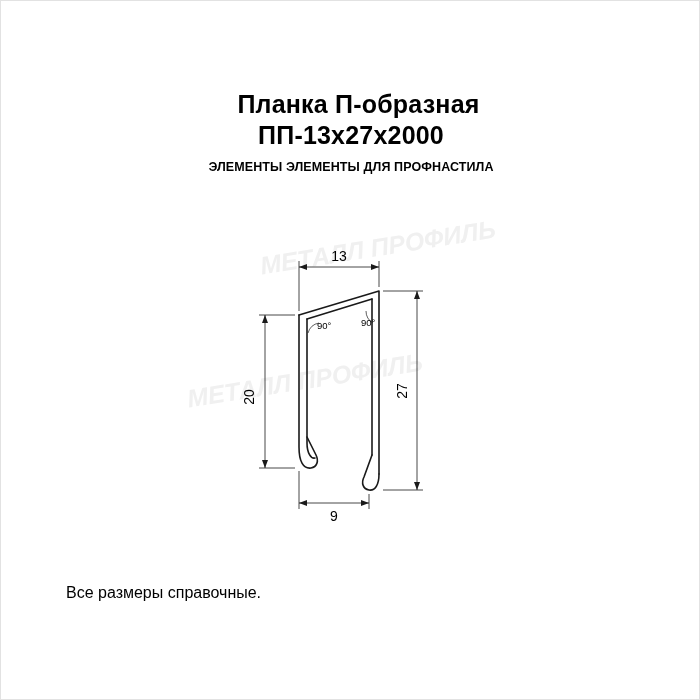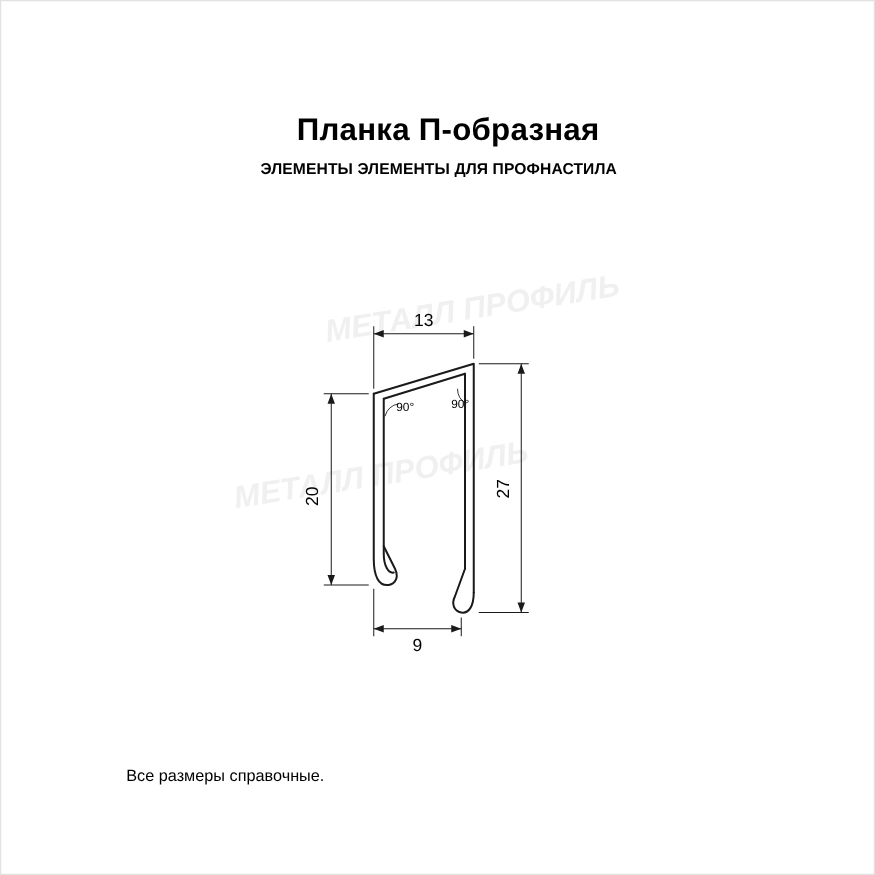--- a/index.html
+++ b/index.html
@@ -70,36 +70,36 @@
     transform: rotate(-9deg);
   }
   .wm2 {
     top: 365px;
     left: 185px;
     font-size: 25px;
     transform: rotate(-9deg);
   }
   .notes {
     position: absolute;
-    left: 100px;
+    left: 65px;
     top: 582px;
-    font-size: 13px;
+    font-size: 16px;
     line-height: 19px;
-    margin-top: 28px;
   }
   svg { display: block; }
   text { font-family: "Liberation Sans", sans-serif; }
 </style>
 </head>
 <body>
 
 <div class="page">
 
   <div class="title-block">
     <div class="title-line1">Планка П-образная</div>
+    <div class="title-line2">ПП-13х27х2000</div>
     <div class="subtitle">ЭЛЕМЕНТЫ ЭЛЕМЕНТЫ ДЛЯ ПРОФНАСТИЛА</div>
   </div>
 
   <div class="watermark wm1">МЕТАЛЛ ПРОФИЛЬ</div>
   <div class="watermark wm2">МЕТАЛЛ ПРОФИЛЬ</div>
 
   <div class="drawing">
     <svg width="420" height="320" viewBox="0 0 420 320">
 
       <g fill="none" stroke="#1a1a1a" stroke-width="1.6" stroke-linecap="round" stroke-linejoin="round">

